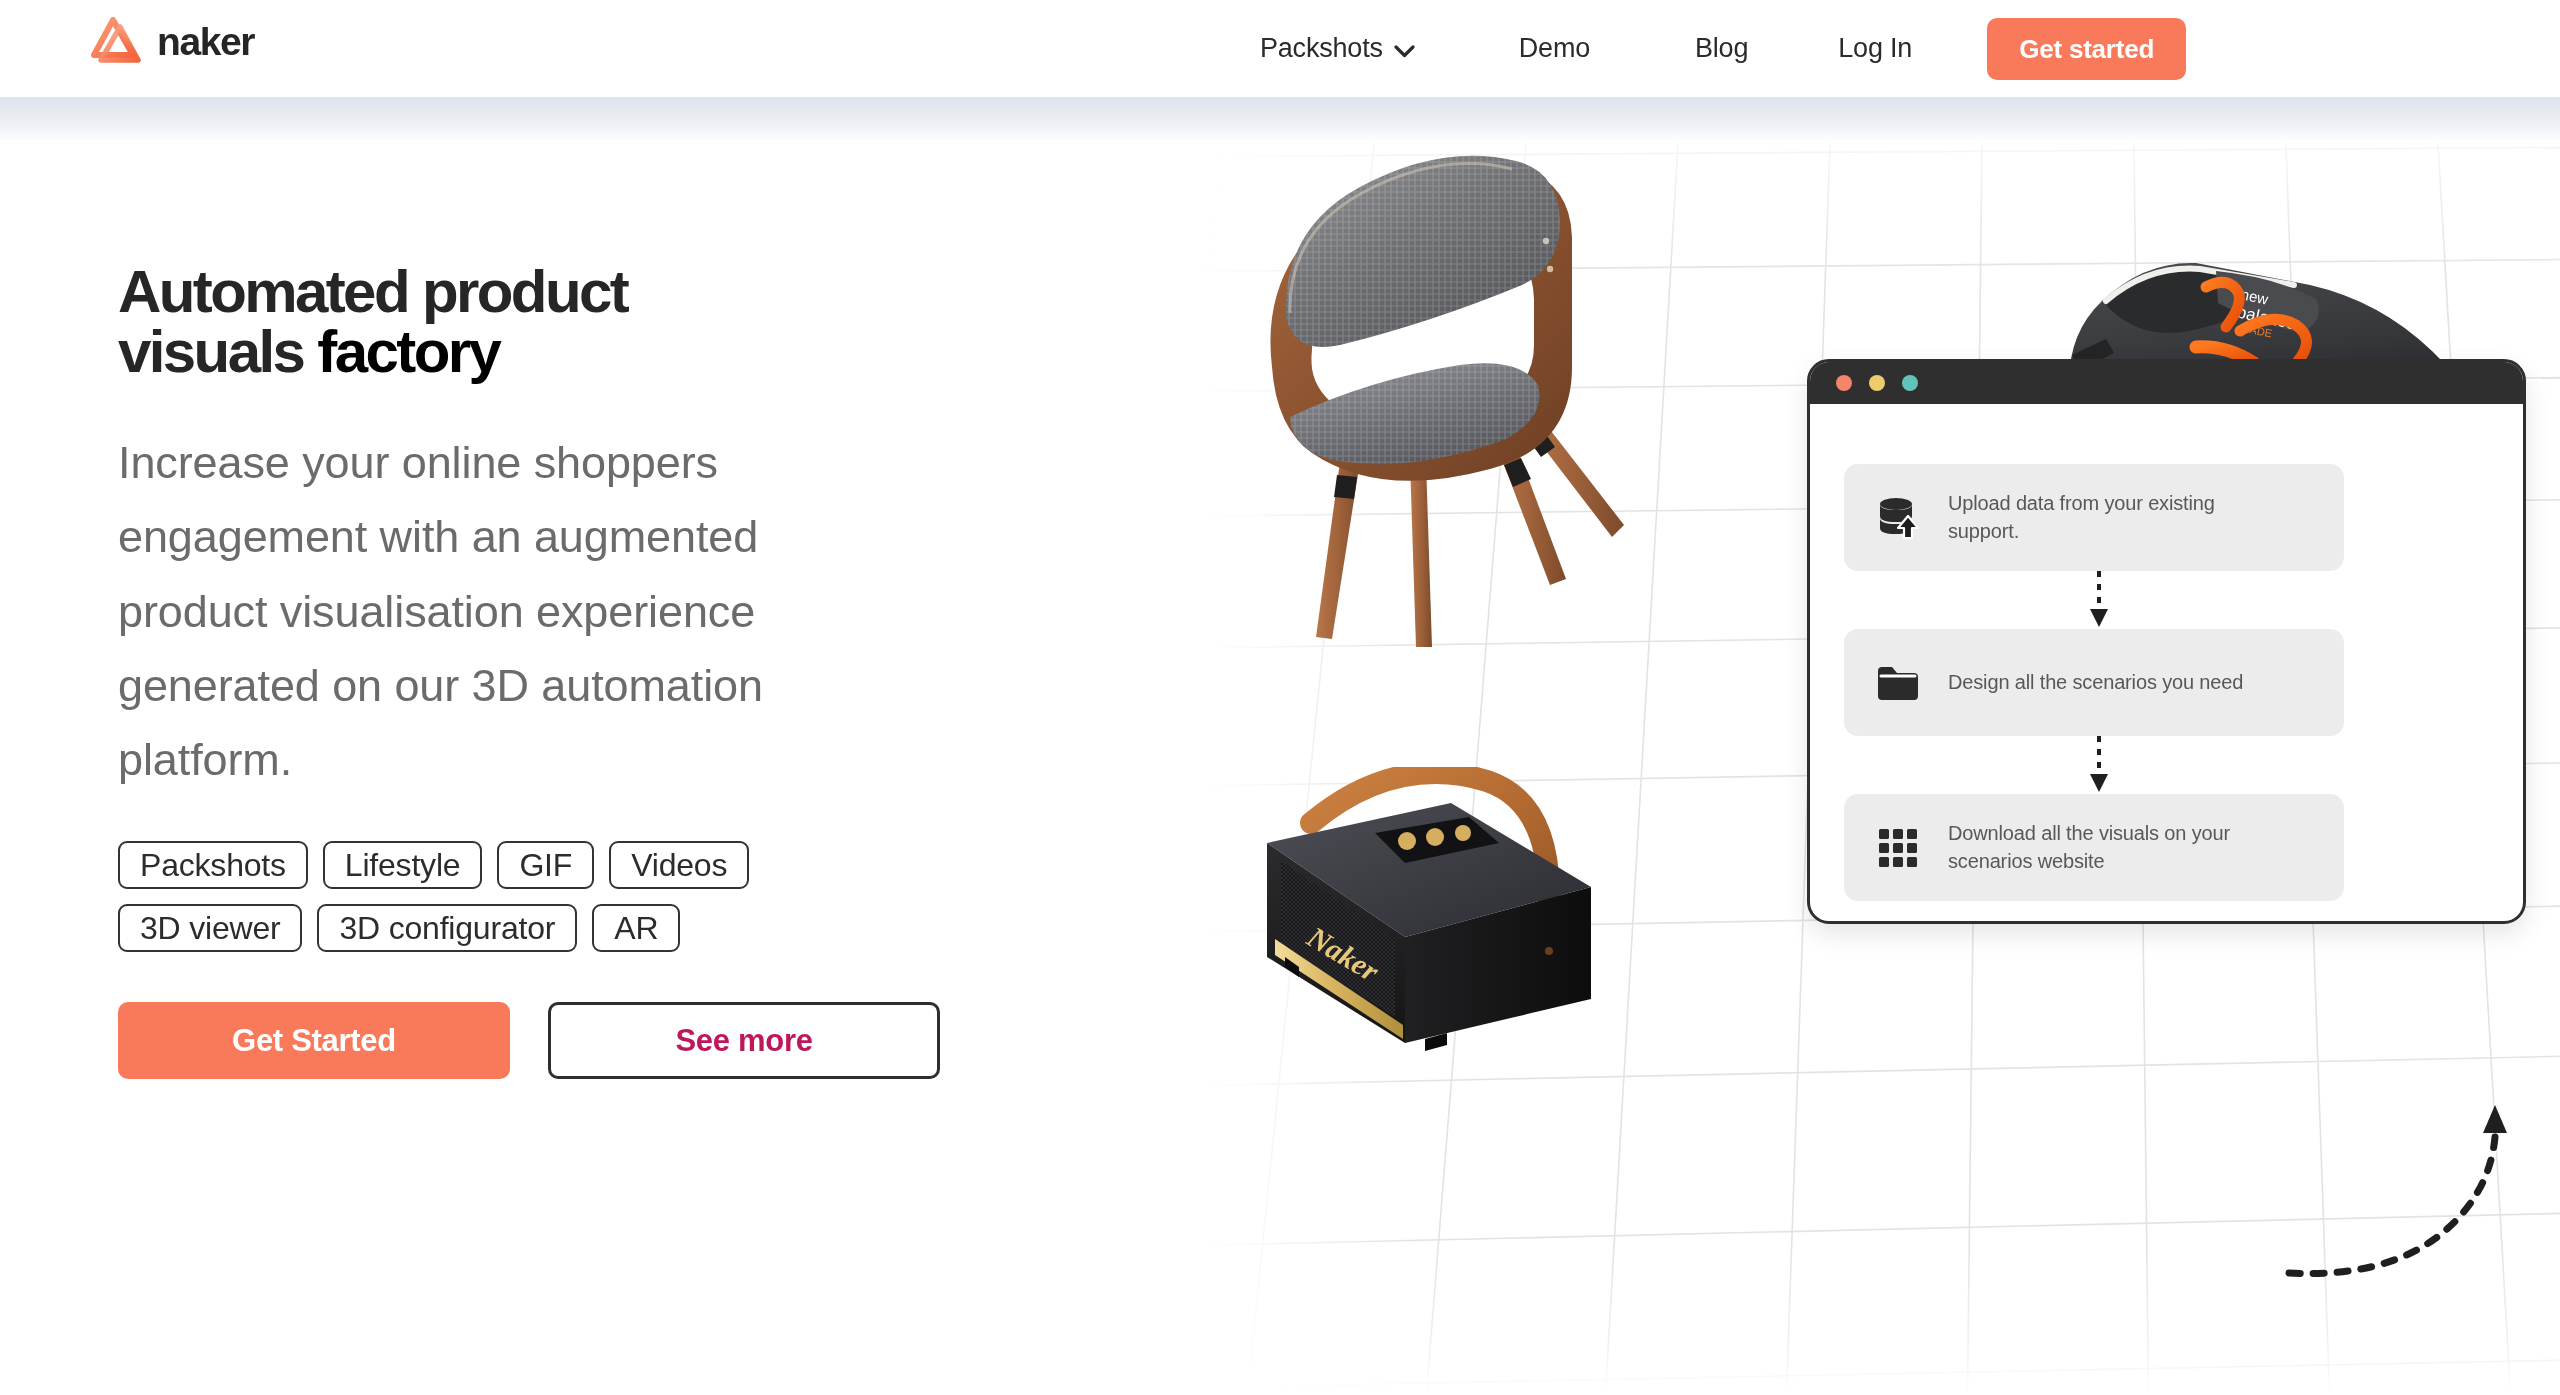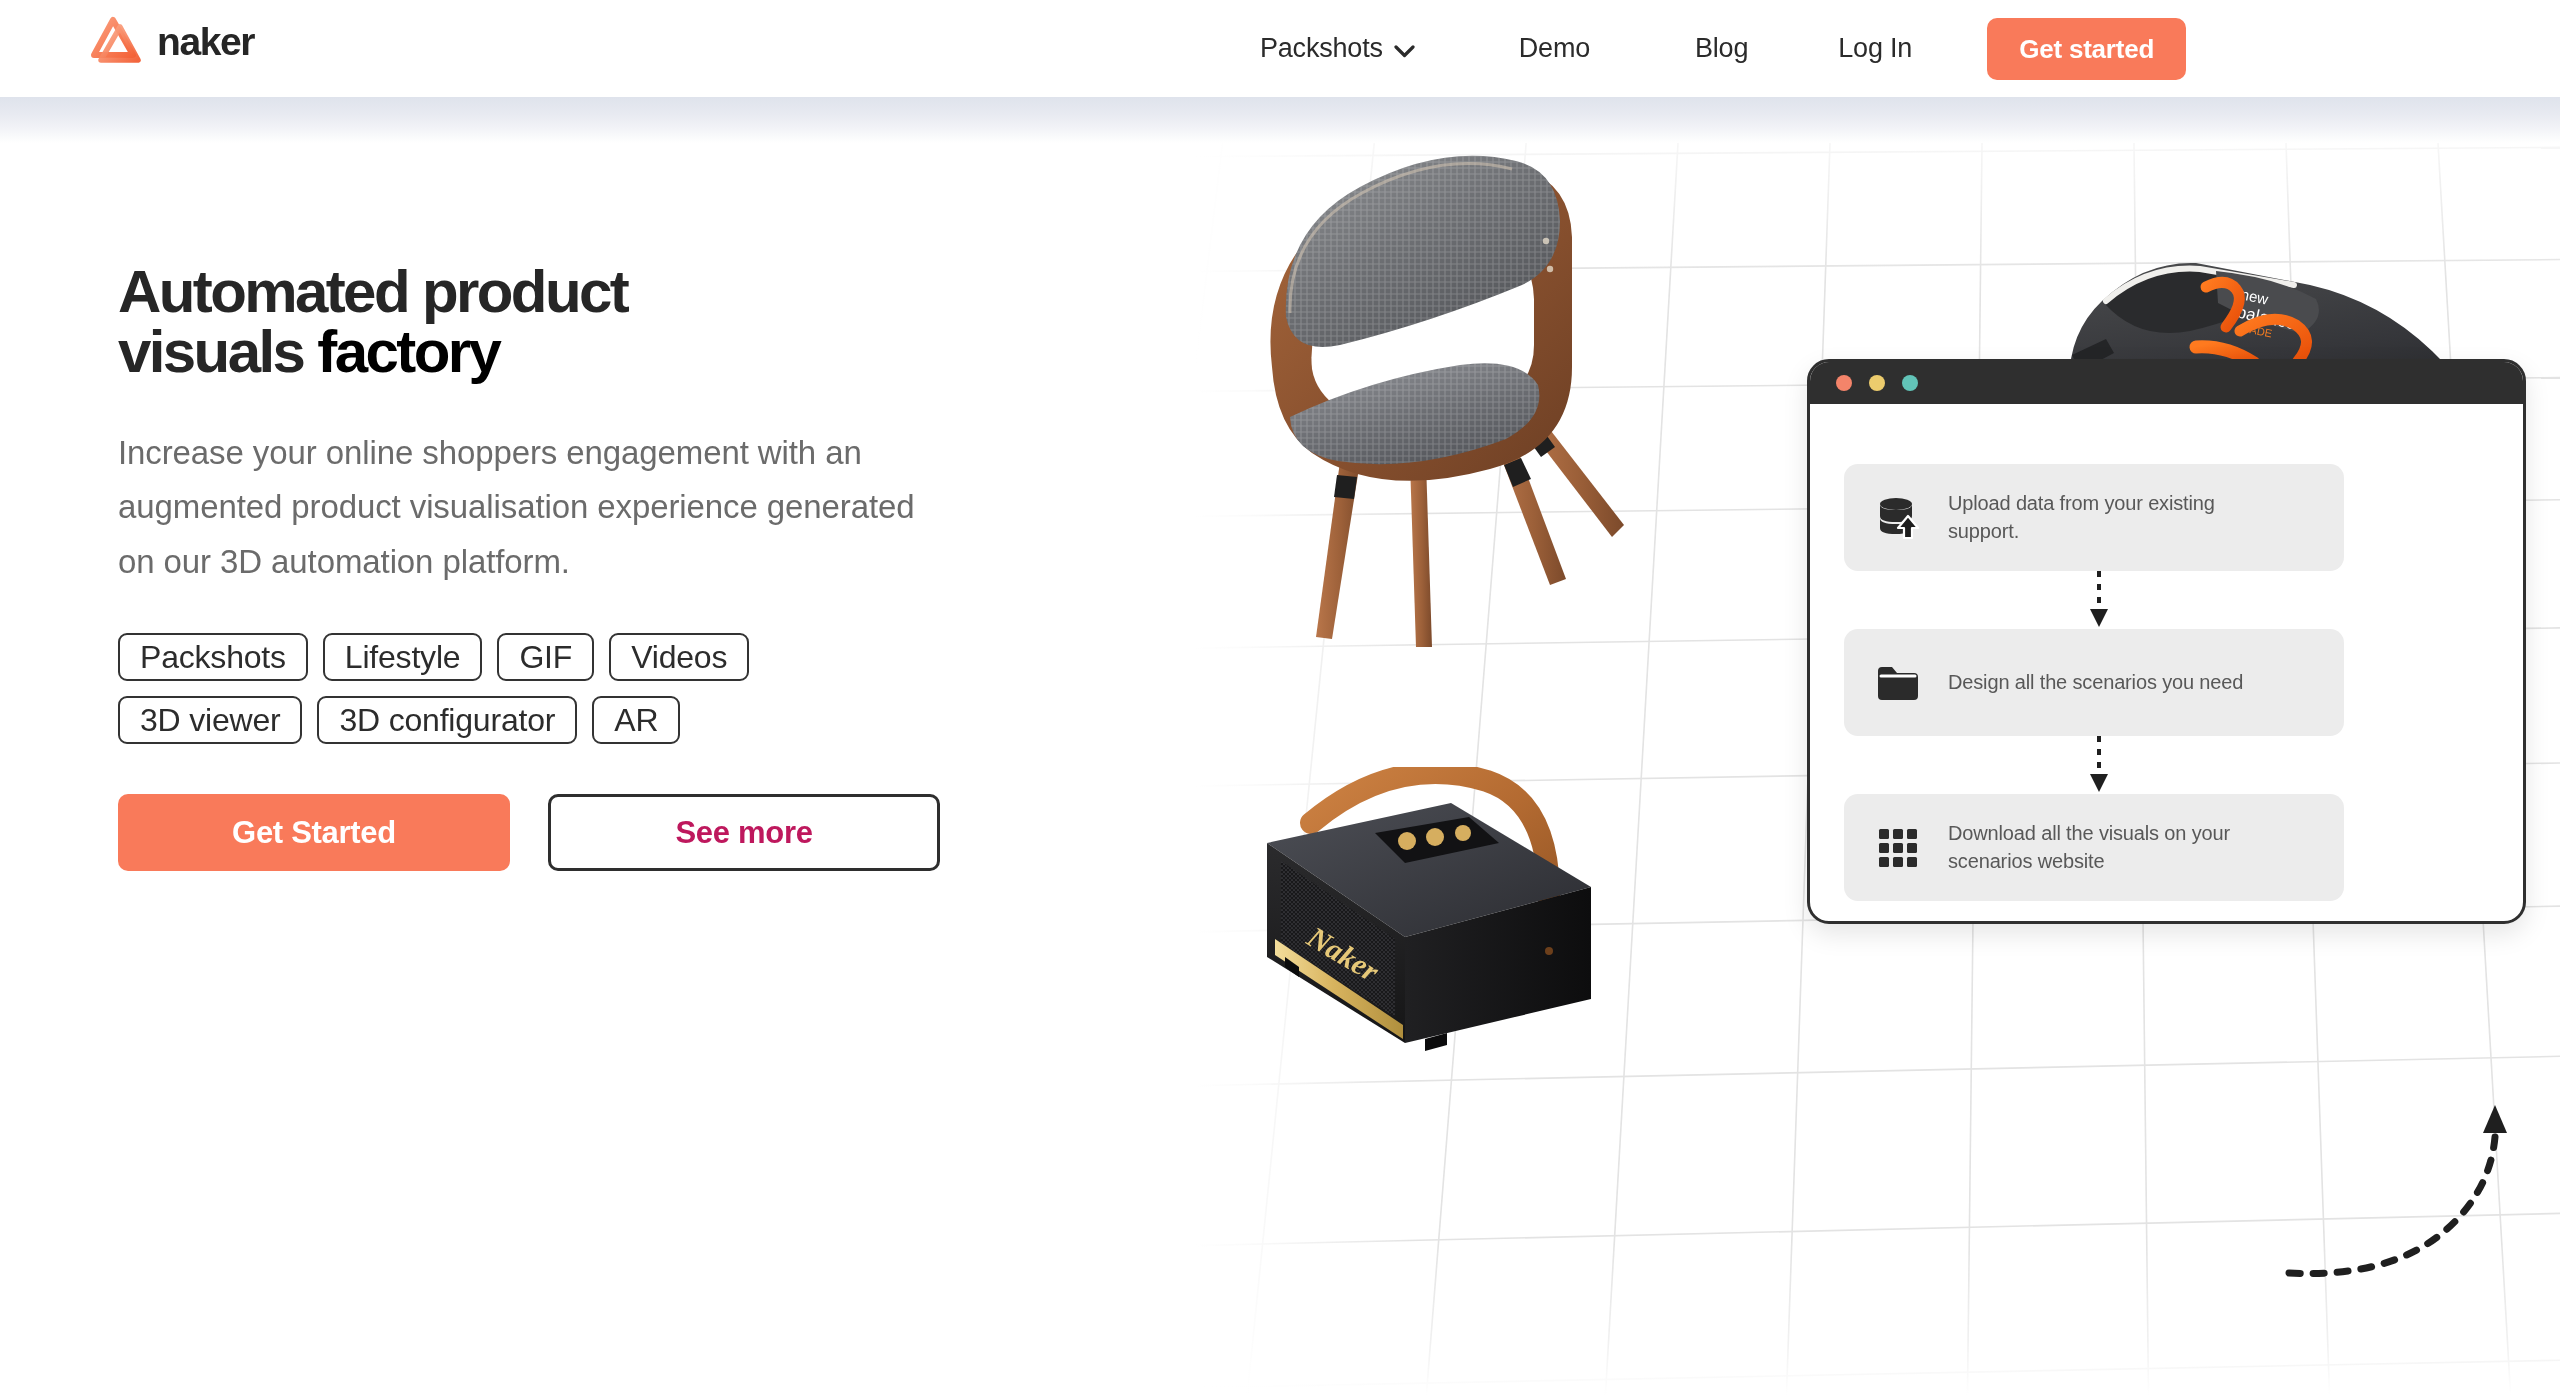--- a/index.html
+++ b/index.html
@@ -113,21 +113,21 @@
     font-weight: bold;
     line-height: 1.0;
     letter-spacing: -2.6px;
     color: #262626;
     max-width: 940px;
   }
   #headline .accent { color: #000000; }
 
   #subtitle {
     margin-top: 44px;
-    font-size: 33px;
+    font-size: 45px;
     line-height: 1.65;
     color: #6b6b6b;
     max-width: 800px;
     letter-spacing: -0.1px;
   }
 
   #chips {
     margin-top: 44px;
     display: flex;
     flex-wrap: wrap;

